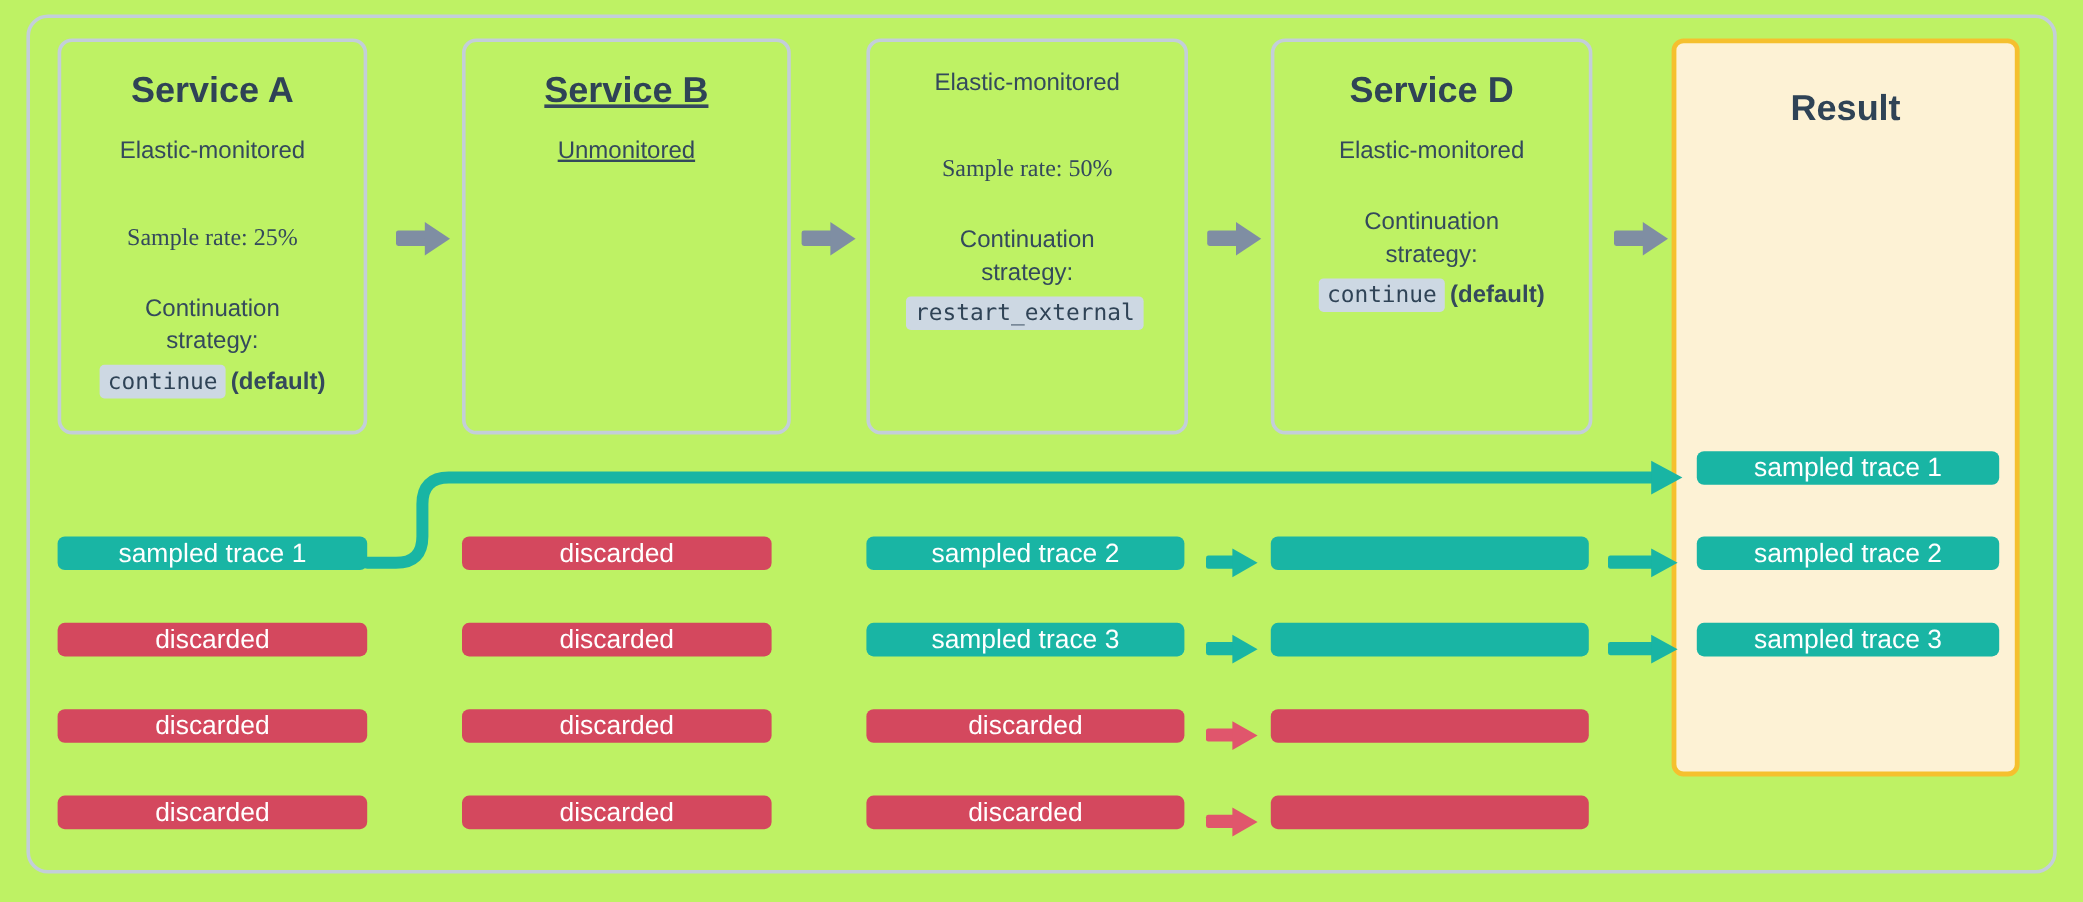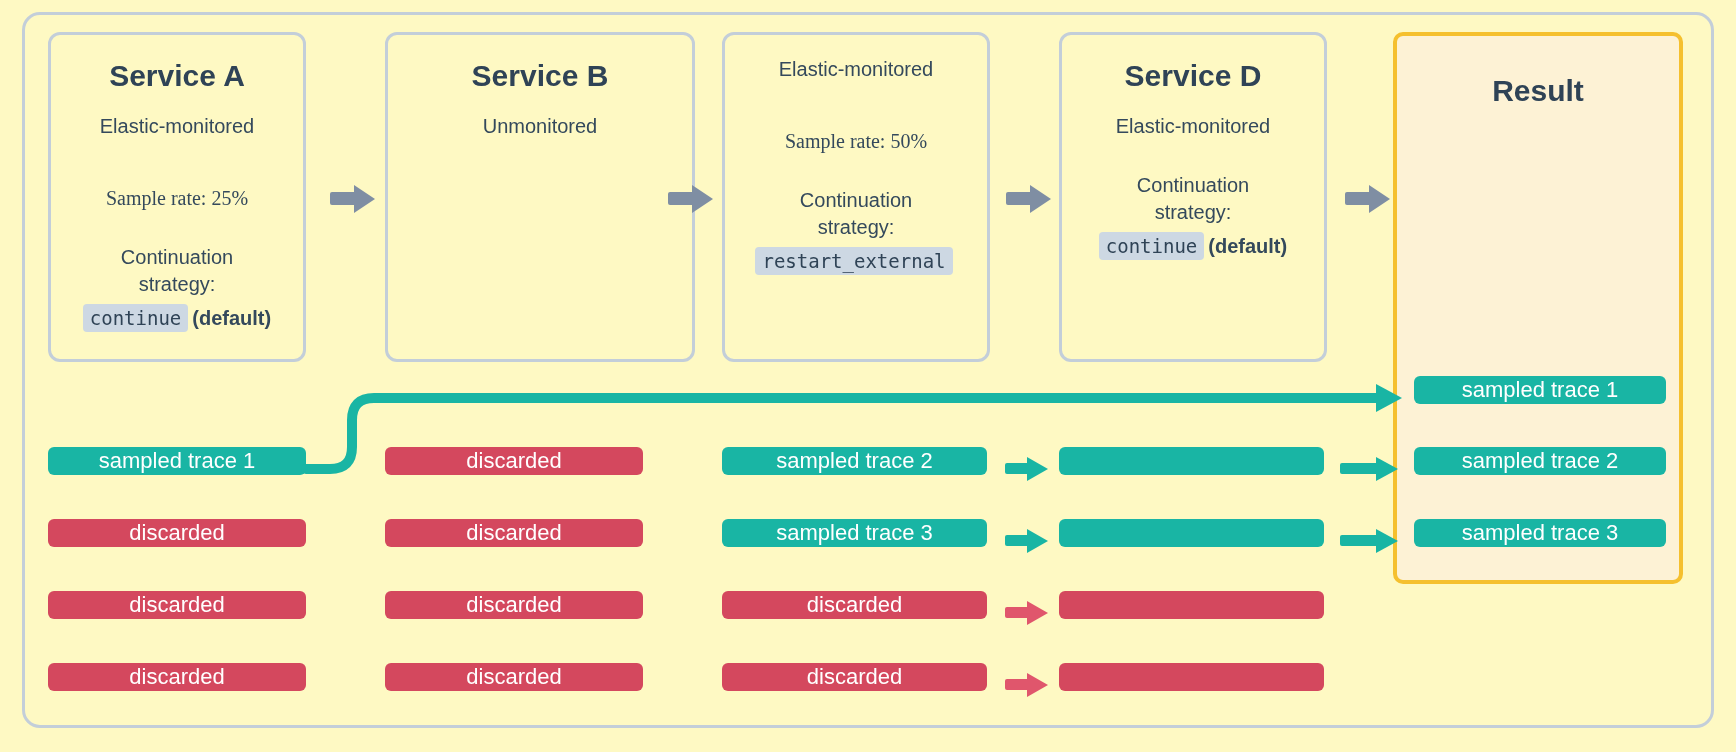--- a/index.html
+++ b/index.html
@@ -4,21 +4,21 @@
 <style>
   html,body{margin:0;padding:0;background:#000;}
   body{
     width:1736px;height:752px;
     font-family:"Liberation Sans", sans-serif;
     overflow:hidden;
     position:relative;
   }
   #stage{
     position:absolute; left:0; top:0; width:1736px; height:752px;
-    background:#fef9c3;
+    background:#bef264;
   }
   
   .outer-frame{
     position:absolute;
     left:22px; top:12px; width:1692px; height:716px;
     border:3px solid #c3ced9;
     border-radius:18px;
     box-sizing:border-box;
   }
   
@@ -57,21 +57,21 @@
     font-size:19px;
     padding:3px 7px;
     border-radius:4px;
     display:inline-block;
   }
   .defaultnote{ font-size:20px; color:#34495c; margin-left:4px;font-weight:bold;}
 
   
   .result-panel{
     position:absolute;
-    left:1393px; top:32px; width:290px; height:552px;
+    left:1393px; top:32px; width:290px; height:615px;
     background:#fdf2d5;
     border:4px solid #f5c02e;
     border-radius:10px;
     box-sizing:border-box;
   }
   .result-title{
     text-align:center;
     margin-top:38px;
     font-size:30px; font-weight:bold;
     color:#2f4356;
@@ -106,21 +106,21 @@
     <div class="rate">Sample rate: 25%</div>
     <div class="strat">
       <div>Continuation</div>
       <div>strategy:</div>
     </div>
     <div class="stratline">
       <code class="tok">continue</code><span class="defaultnote">(default)</span>
     </div>
   </div>
 
-  <div class="svc" style="left:385px;width:310px;">
+  <div class="svc" style="left:385px;width:274px;text-decoration:underline;">
     <div class="title">Service B</div>
     <div class="sub">Unmonitored</div>
   </div>
 
   <div class="svc" style="left:722px;width:268px;">
     <div class="sub">Elastic-monitored</div>
     <div class="rate">Sample rate: 50%</div>
     <div class="strat">
       <div>Continuation</div>
       <div>strategy:</div>

